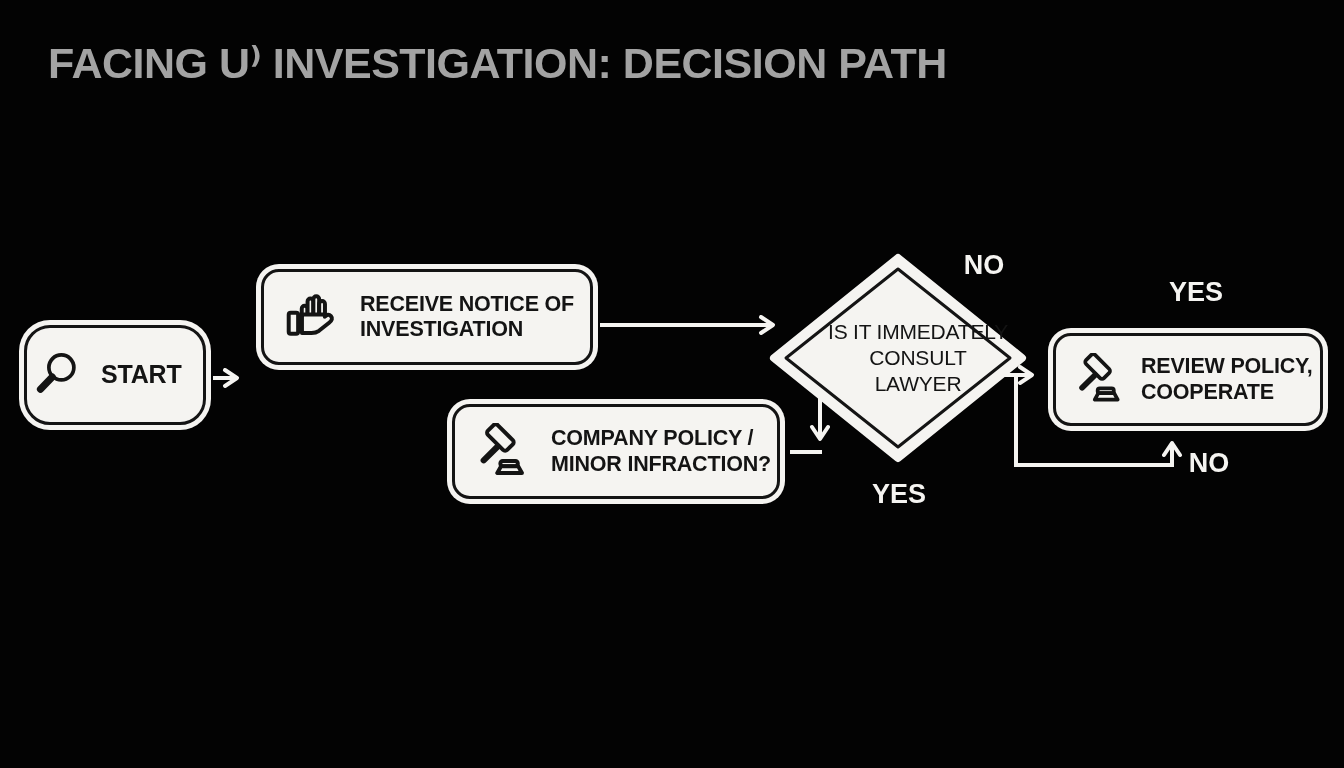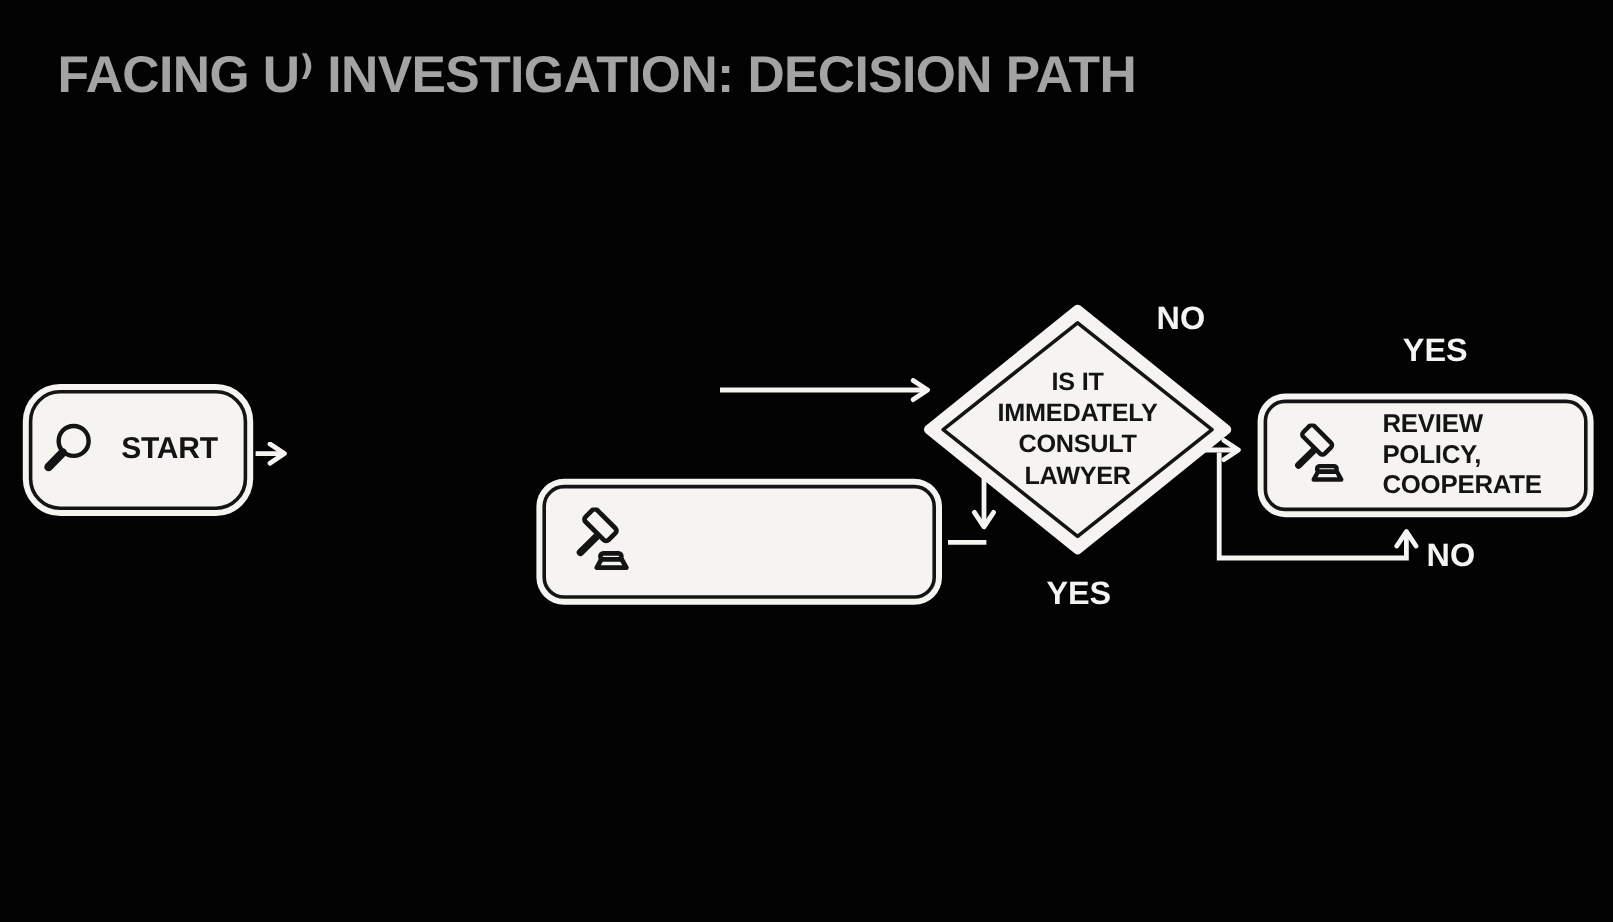--- a/index.html
+++ b/index.html
@@ -35,27 +35,27 @@
 
   .node-start{left:24px;top:325px;width:182px;height:100px;border-radius:26px;gap:16px;padding-left:4px;box-sizing:border-box;}
   .node-start .lbl{font-size:25px;}
 
   .node-receive{left:261px;top:269px;width:332px;height:96px;border-radius:18px;gap:18px;padding-left:20px;box-sizing:border-box;}
   .node-receive .lbl{font-size:21.5px;max-width:238px;}
 
   .node-company{left:452px;top:404px;width:328px;height:95px;border-radius:18px;gap:18px;padding-left:20px;box-sizing:border-box;}
   .node-company .lbl{font-size:21.5px;max-width:238px;}
 
-  .node-review{left:1053px;top:333px;width:270px;height:93px;border-radius:18px;gap:24px;padding-left:18px;box-sizing:border-box;}
+  .node-review{left:1053px;top:333px;width:270px;height:93px;border-radius:18px;gap:13px;padding-left:18px;box-sizing:border-box;}
   .node-review .lbl{font-size:21.5px;max-width:205px;}
 
   .diamond-label{
-    position:absolute;left:808px;top:285px;width:180px;height:146px;z-index:3;
+    position:absolute;left:828px;top:285px;width:180px;height:146px;z-index:3;
     display:flex;align-items:center;justify-content:center;text-align:center;
-    font-size:21px;font-weight:700;line-height:1.24;color:#141414;letter-spacing:-0.2px;
+    font-size:21px;font-weight:400;line-height:1.24;color:#141414;letter-spacing:-0.2px;
   }
 
   .edge-label{
     position:absolute;z-index:3;
     color:#f5f4f1;font-size:27px;font-weight:800;letter-spacing:0;
     width:100px;text-align:center;
   }
   .edge-label.no-top{left:934px;top:250px;}
   .edge-label.yes-top{left:1146px;top:277px;}
   .edge-label.yes-bottom{left:849px;top:479px;}
@@ -98,32 +98,46 @@
   <div class="node node-start">
     <span class="icon">
       <svg width="54" height="54" viewBox="0 0 32 32">
         <circle class="ico" cx="18" cy="11.5" r="7.4" stroke-width="2.6"></circle>
         <line x1="12.6" y1="17.2" x2="5.6" y2="24.4" stroke="#141414" stroke-width="4.2" stroke-linecap="round"></line>
       </svg>
     </span>
     <span class="lbl">START</span>
   </div>
 
+  <div class="node node-receive">
+    <span class="icon">
+      <svg width="58" height="58" viewBox="0 0 32 32">
+        <rect class="ico" x="2.6" y="13.6" width="5.2" height="11.6" rx="1.1"></rect>
+        <rect class="ico" x="9.8" y="9.8" width="3.2" height="9" rx="1.6"></rect>
+        <rect class="ico" x="13.0" y="5.8" width="3.2" height="13" rx="1.6"></rect>
+        <rect class="ico" x="16.2" y="4.6" width="3.2" height="14" rx="1.6"></rect>
+        <rect class="ico" x="19.4" y="7.2" width="3.2" height="11" rx="1.6"></rect>
+        <path class="ico" d="M9.9 24.8 L9.9 14.6 L22.5 14.6 L22.5 15.9 Q24.3 13.8 25.9 15.5 Q27.4 17.2 24.9 19.2 L19.3 23.6 Q17.6 24.8 15.2 24.8 Z"></path>
+      </svg>
+    </span>
+    <span class="lbl">RECEIVE NOTICE OF INVESTIGATION</span>
+  </div>
 
   <div class="node node-company">
     <span class="icon">
       <svg width="58" height="58" viewBox="0 0 32 32">
         <g transform="rotate(45 14 8)">
             <rect class="ico" x="6.5" y="4.2" width="15" height="7.6" rx="1.6"></rect>
           </g>
         <line x1="12.5" y1="13" x2="4.8" y2="20.6" stroke="#141414" stroke-width="3.4" stroke-linecap="round"></line>
         <rect class="ico" x="14" y="21" width="9.6" height="2.8" rx="1.3"></rect>
         <path class="ico" d="M12.3 27.6 L25.9 27.6 L23.8 23.8 L14.4 23.8 Z"></path>
       </svg>
     </span>
+    <span class="lbl">COMPANY POLICY / MINOR INFRACTION?</span>
   </div>
 
   <div class="diamond-label">IS IT IMMEDATELY CONSULT LAWYER</div>
 
   <div class="node node-review">
     <span class="icon">
       <svg width="54" height="54" viewBox="0 0 32 32">
         <g transform="rotate(45 14 8)">
             <rect class="ico" x="6.5" y="4.2" width="15" height="7.6" rx="1.6"></rect>
           </g>

